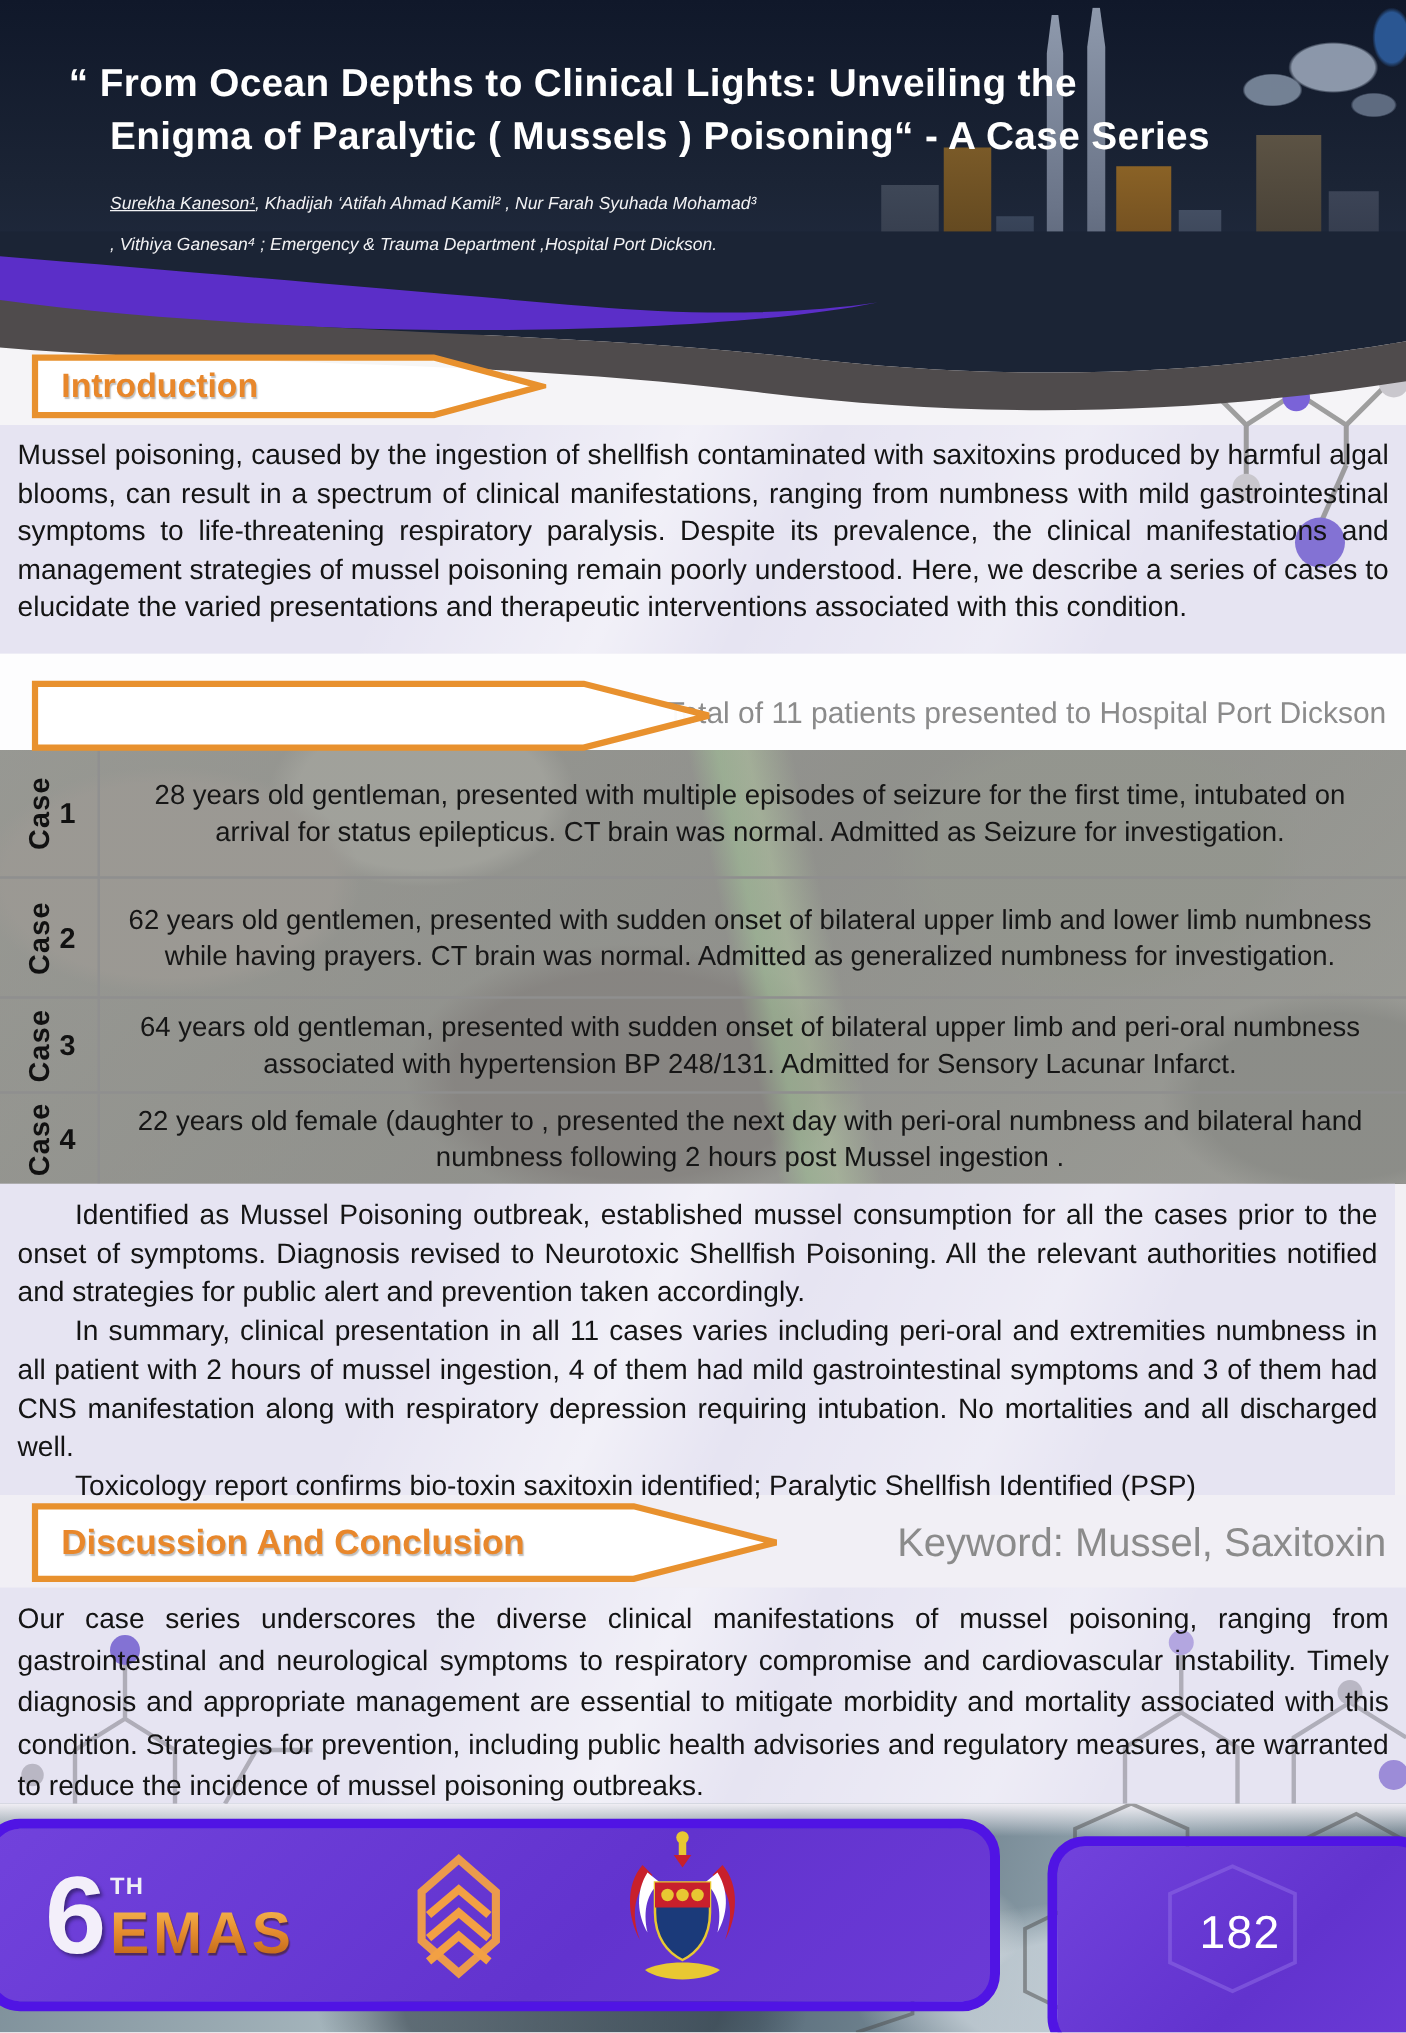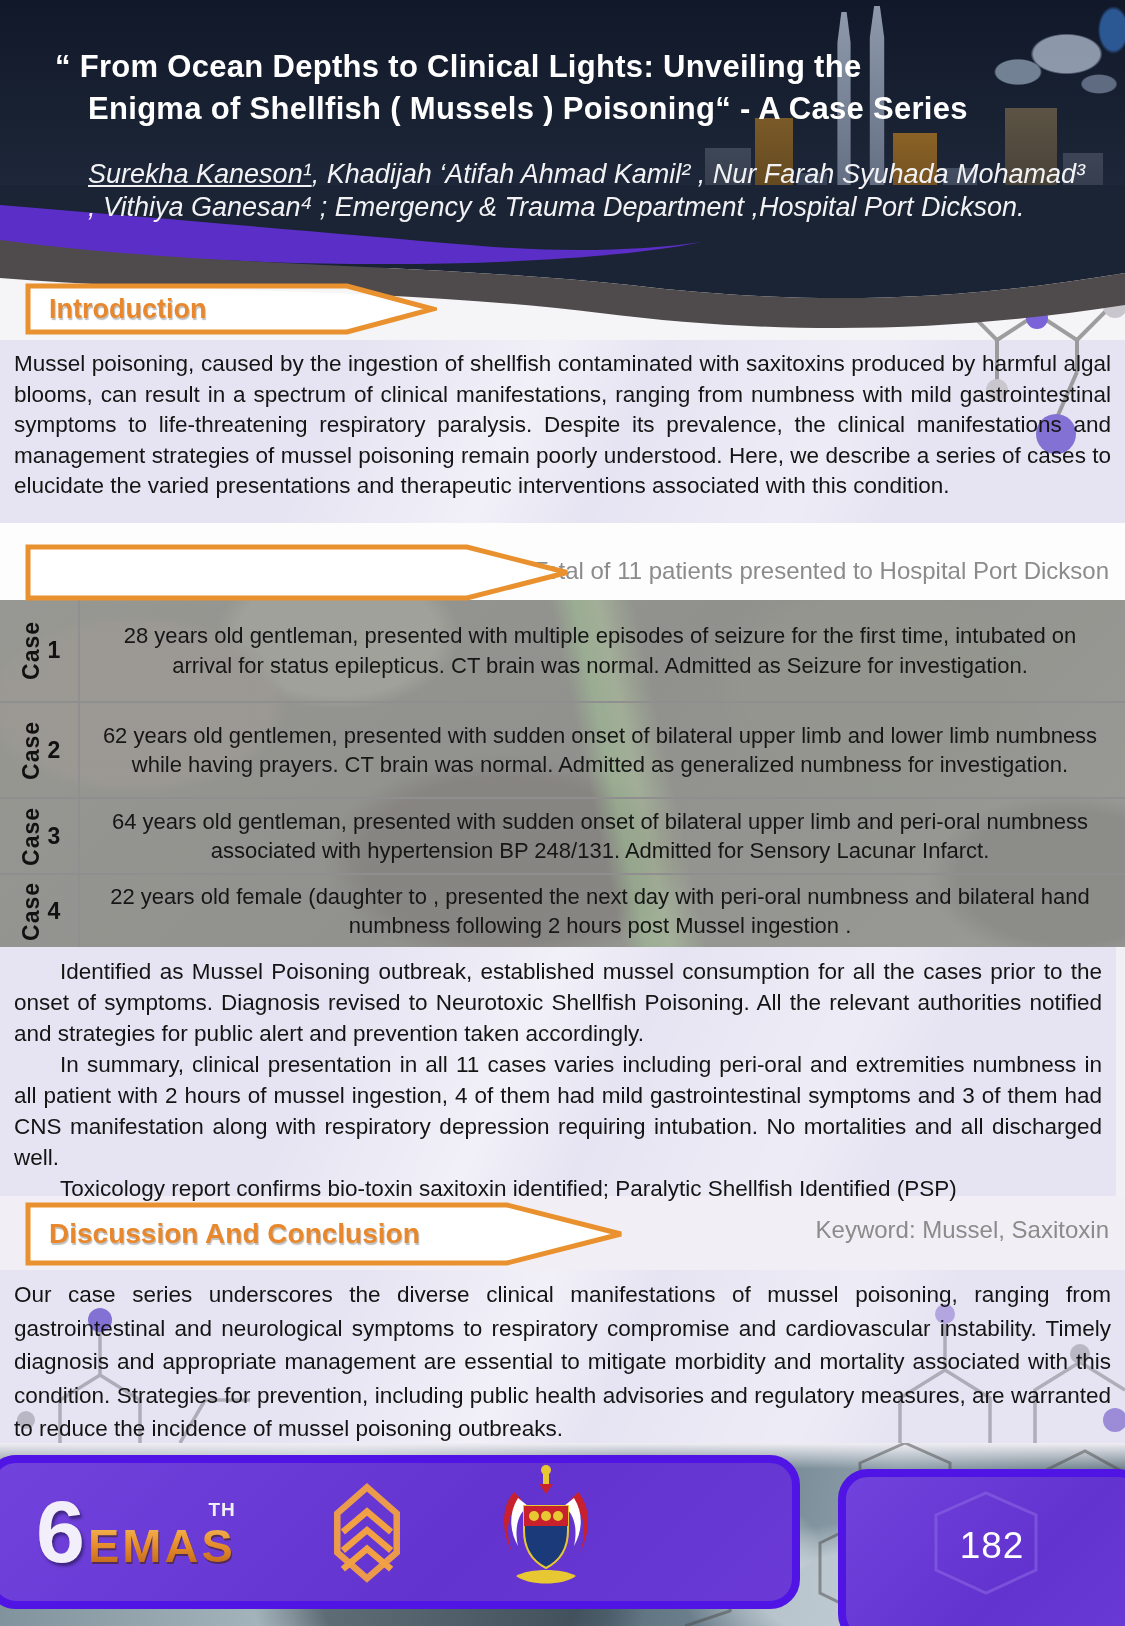--- a/index.html
+++ b/index.html
@@ -17,22 +17,22 @@
   .ship { position:absolute; right:-10px; top:0; width:180px; height:120px;
           background:
             radial-gradient(ellipse 60px 34px at 62% 45%, #9AA6B8 0 55%, transparent 60%),
             radial-gradient(ellipse 40px 22px at 35% 60%, #7E8CA0 0 55%, transparent 60%),
             radial-gradient(ellipse 30px 16px at 80% 70%, #67748A 0 55%, transparent 62%),
             radial-gradient(ellipse 26px 40px at 88% 25%, #2E5E9E 0 50%, transparent 60%);
           opacity:.9; }
   .hdr-title { position:absolute; left:55px; top:46px; color:#FFFFFF; font-weight:bold;
                font-size:31px; line-height:42px; letter-spacing:.3px; z-index:3; }
   .hdr-title .t2 { padding-left:33px; }
-  .hdr-authors { position:absolute; left:88px; top:158px; color:#F2F2F4; font-style:italic;
-                 font-size:27px; line-height:33px; z-index:3; }
+  .hdr-authors { position:absolute; left:88px; top:146px; color:#F2F2F4; font-style:italic;
+                 font-size:14px; line-height:33px; z-index:3; }
   .hdr-authors .u { text-decoration:underline; }
   .waves { position:absolute; left:0; top:185px; width:1125px; height:150px; z-index:2; }
 
   
   .banner { position:absolute; }
   .banner svg { position:absolute; left:0; top:0; }
   .banner .blabel { position:absolute; left:24px; top:50%; transform:translateY(-50%);
                     font-weight:bold; color:#E8872B; white-space:nowrap;
                     text-shadow:1px 2px 1px rgba(110,110,110,.45); }
 
@@ -69,21 +69,21 @@
   .clabel .cnum { font-weight:bold; font-size:23px; color:#111; }
   .ctext { flex:1; display:flex; align-items:center; padding:5px 18px 5px 13px;
            font-size:22px; line-height:29.5px; color:#161616;text-align:center; }
 
   .results-sec { position:absolute; left:0; top:947px; width:1116px; height:249px; }
   .results-sec .txt { position:relative; z-index:2; padding:9px 14px 0 14px;
                       font-size:22.5px; line-height:31px; }
   .results-sec p { text-indent:46px; }
 
   .disc-band { position:absolute; left:0; top:1196px; width:1125px; height:74px; background:#F1EFF5; }
-  .disc-keyword { position:absolute; right:16px; top:1216px; color:#8B8B8B; font-size:24px; z-index:3; }
+  .disc-keyword { position:absolute; right:16px; top:1216px; color:#8B8B8B; font-size:32px; z-index:3; }
   .disc-sec { position:absolute; left:0; top:1270px; width:1125px; height:173px; }
   .disc-sec .txt { position:relative; z-index:2; padding:8px 14px 0 14px; font-size:22.5px; line-height:33.5px; }
 
   
   .footer { position:absolute; left:0; top:1443px; width:1125px; height:183px;
     background:
       radial-gradient(ellipse 240px 90px at 58% 55%, rgba(255,255,255,.75) 0 40%, transparent 70%),
       radial-gradient(ellipse 300px 110px at 80% 85%, rgba(225,232,238,.6) 0 45%, transparent 72%),
       radial-gradient(ellipse 280px 120px at 40% 90%, rgba(40,52,62,.55) 0 45%, transparent 70%),
       linear-gradient(100deg,#7D8F99 0%,#A8B8BF 28%,#5A6E7C 55%,#8FA1AB 78%,#6B7D88 100%); }
@@ -91,21 +91,21 @@
                   background:linear-gradient(180deg,#F0EEF4 0%, rgba(240,238,244,0) 100%); }
   .fbox { position:absolute; border:8px solid #5014E4; border-radius:30px;
           background:linear-gradient(135deg,#7142DC 0%,#6233CE 60%,#6B3AD6 100%); }
   .fbox-left { left:-14px; top:12px; width:814px; height:154px; display:flex; align-items:center; z-index:4; }
   .fbox-right { left:838px; top:26px; width:310px; height:175px; z-index:4; }
   .pageno { position:absolute; left:66px; top:48px; width:160px; text-align:center;
             color:#FFFFFF; font-size:37px; letter-spacing:1px; }
   .emas { position:relative; display:flex; align-items:flex-end; margin-left:42px; }
   .emas .six { font-size:88px; font-weight:bold; color:#F3EFFA; line-height:78px;
                text-shadow:2px 3px 3px rgba(30,20,70,.6); }
-  .emas .stack { display:flex; flex-direction:column; margin-left:3px;text-align:right; }
+  .emas .stack { display:flex; flex-direction:column; margin-left:3px; }
   .emas .th { font-size:19px; font-weight:bold; color:#EFEFF5; letter-spacing:1px; margin-bottom:0px; }
   .emas .word { font-size:47px; font-weight:bold; letter-spacing:3px; line-height:50px;
                 background:linear-gradient(180deg,#F6C05A 0%,#E89030 45%,#B85E14 100%);
                 -webkit-background-clip:text; background-clip:text; color:transparent;
                 filter:drop-shadow(1px 2px 0 rgba(60,30,0,.55)); }
   .chev-logo { margin-left:92px; }
   .crest-logo { margin-left:88px; }
 
   .deco { position:absolute; pointer-events:none; }
   .z1 { z-index:1; }
@@ -124,21 +124,21 @@
       <div class="bldg" style="left:238px;width:34px;height:100px;background:linear-gradient(180deg,#434E62,#2B3344);"></div>
       <div class="bldg" style="left:300px;width:52px;height:160px;background:linear-gradient(180deg,#5C5344,#35302A);"></div>
       <div class="bldg" style="left:358px;width:40px;height:115px;background:linear-gradient(180deg,#3C4456,#272E3E);"></div>
       <div class="tower" style="left:128px;top:12px;width:22px;height:256px;"></div>
       <div class="tower" style="left:160px;top:6px;width:24px;height:262px;"></div>
       <div class="ship"></div>
     </div>
 
     <div class="hdr-title">
       <div class="t1">“ From Ocean Depths to Clinical Lights: Unveiling the</div>
-      <div class="t2">Enigma of Shellfish ( Mussels ) Poisoning“ - A Case Series</div>
+      <div class="t2">Enigma of Paralytic ( Mussels ) Poisoning“ - A Case Series</div>
     </div>
 
     <div class="hdr-authors">
       <div><span class="u">Surekha Kaneson¹</span><span>, Khadijah ‘Atifah Ahmad Kamil² , Nur Farah Syuhada Mohamad³</span></div>
       <div>, Vithiya Ganesan⁴ ; Emergency &amp; Trauma Department ,Hospital Port Dickson.</div>
     </div>
   </div>
 
   <div class="intro-band"></div>
 

